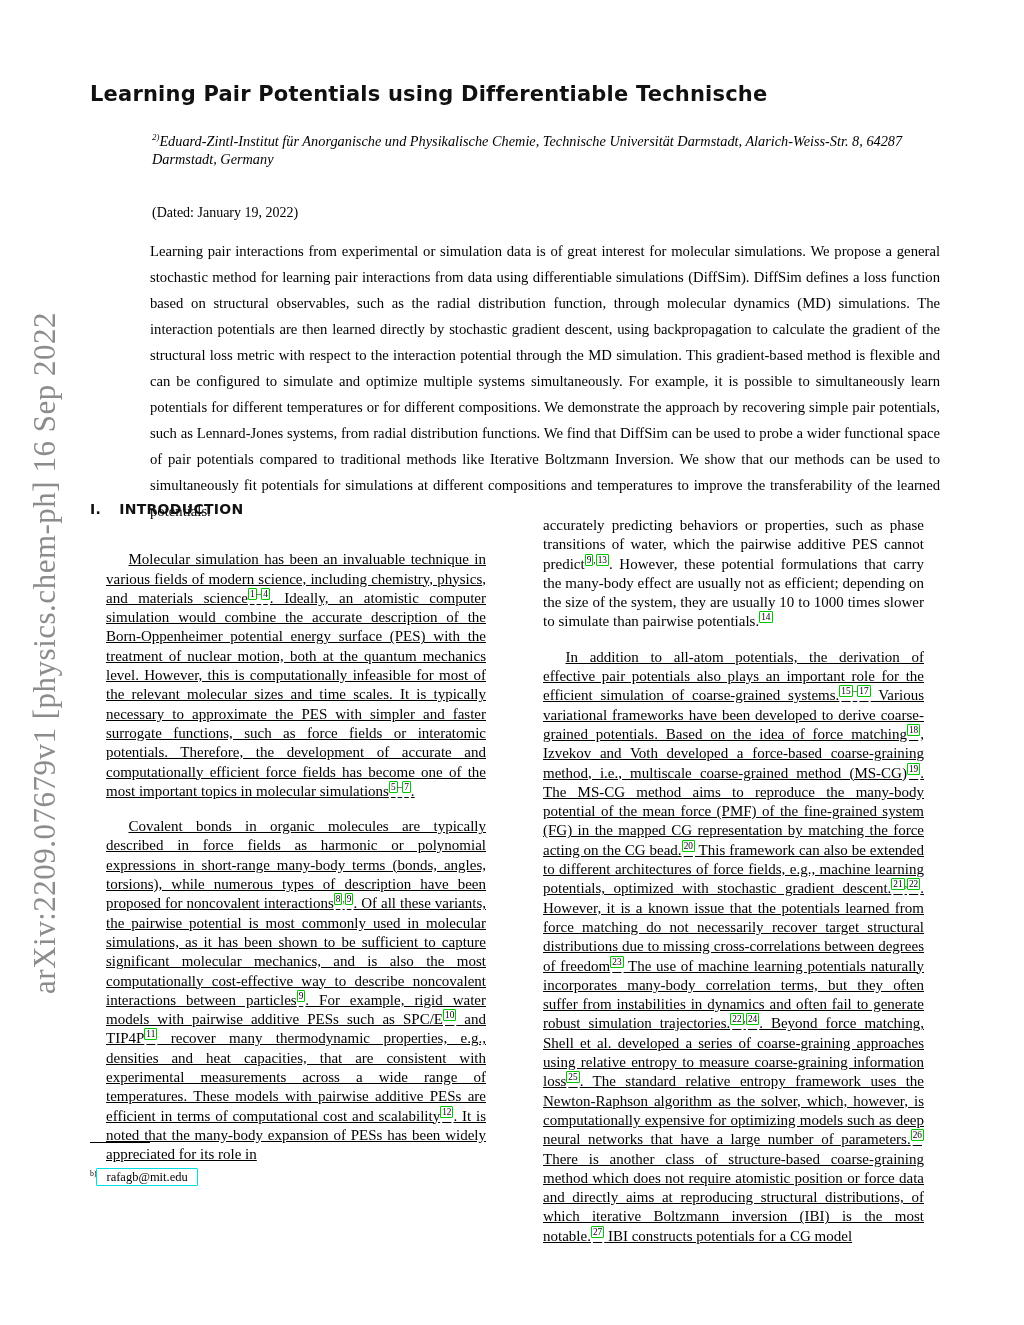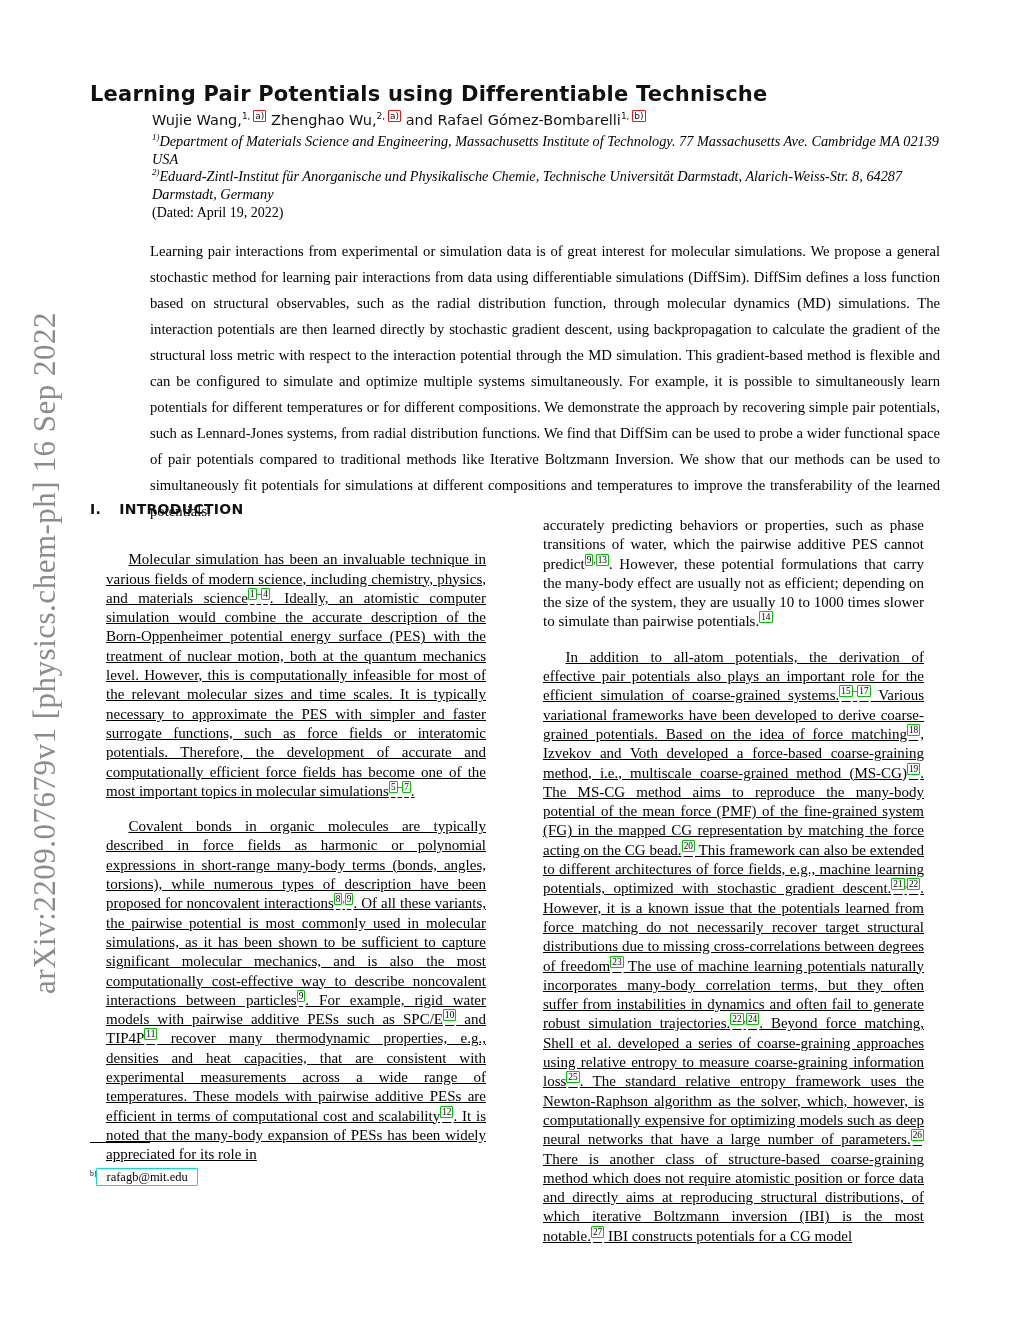--- a/index.html
+++ b/index.html
@@ -116,28 +116,26 @@
 </style>
 </head>
 <body>
 
 <div class="page">
 
   <div class="watermark">arXiv:2209.07679v1 [physics.chem-ph] 16 Sep 2022</div>
 
   <h1 class="title">Learning Pair Potentials using Differentiable Technische</h1>
 
-  <div class="authors">Wujie Wang,<sup class="sup">1, </sup><sup class="sup"><span class="box note">a)</span></sup> Zhenghao Wu,<sup class="sup">2, </sup><sup class="sup"><span class="box note">a)</span></sup> and Rafael Gómez-Bombarelli<sup class="sup">1, </sup><sup class="sup"><span class="box note">b)</span></sup></div>
 
   <div class="affils">
-    <p class="affil"><sup class="sup">1)</sup>Department of Materials Science and Engineering, Massachusetts Institute of Technology. 77 Massachusetts Ave. Cambridge MA 02139 USA</p>
     <p class="affil"><sup class="sup">2)</sup>Eduard-Zintl-Institut für Anorganische und Physikalische Chemie, Technische Universität Darmstadt, Alarich-Weiss-Str. 8, 64287 Darmstadt, Germany</p>
   </div>
 
-  <div class="date">(Dated: April 19, 2022)</div>
+  <div class="date">(Dated: January 19, 2022)</div>
 
   <div class="abstract">Learning pair interactions from experimental or simulation data is of great interest for molecular simulations. We propose a general stochastic method for learning pair interactions from data using differentiable simulations (DiffSim). DiffSim defines a loss function based on structural observables, such as the radial distribution function, through molecular dynamics (MD) simulations. The interaction potentials are then learned directly by stochastic gradient descent, using backpropagation to calculate the gradient of the structural loss metric with respect to the interaction potential through the MD simulation. This gradient-based method is flexible and can be configured to simulate and optimize multiple systems simultaneously. For example, it is possible to simultaneously learn potentials for different temperatures or for different compositions. We demonstrate the approach by recovering simple pair potentials, such as Lennard-Jones systems, from radial distribution functions. We find that DiffSim can be used to probe a wider functional space of pair potentials compared to traditional methods like Iterative Boltzmann Inversion. We show that our methods can be used to simultaneously fit potentials for simulations at different compositions and temperatures to improve the transferability of the learned potentials.</div>
 
   <div class="col col-left">
     <div class="sec-heading">
       <span>I.</span><span class="sec-title">INTRODUCTION</span>
     </div>
     <p class="para indent">Molecular simulation has been an invaluable technique in various fields of modern science, including chemistry, physics, and materials science<sup class="sup"><span class="box cite">1</span>–<span class="box cite">4</span></sup>. Ideally, an atomistic computer simulation would combine the accurate description of the Born-Oppenheimer potential energy surface (PES) with the treatment of nuclear motion, both at the quantum mechanics level. However, this is computationally infeasible for most of the relevant molecular sizes and time scales. It is typically necessary to approximate the PES with simpler and faster surrogate functions, such as force fields or interatomic potentials. Therefore, the development of accurate and computationally efficient force fields has become one of the most important topics in molecular simulations<sup class="sup"><span class="box cite">5</span>–<span class="box cite">7</span></sup>.</p>
     <p class="para indent">Covalent bonds in organic molecules are typically described in force fields as harmonic or polynomial expressions in short-range many-body terms (bonds, angles, torsions), while numerous types of description have been proposed for noncovalent interactions<sup class="sup"><span class="box cite">8</span>,<span class="box cite">9</span></sup>. Of all these variants, the pairwise potential is most commonly used in molecular simulations, as it has been shown to be sufficient to capture significant molecular mechanics, and is also the most computationally cost-effective way to describe noncovalent interactions between particles<sup class="sup"><span class="box cite">9</span></sup>. For example, rigid water models with pairwise additive PESs such as SPC/E<sup class="sup"><span class="box cite">10</span></sup> and TIP4P<sup class="sup"><span class="box cite">11</span></sup> recover many thermodynamic properties, e.g., densities and heat capacities, that are consistent with experimental measurements across a wide range of temperatures. These models with pairwise additive PESs are efficient in terms of computational cost and scalability<sup class="sup"><span class="box cite">12</span></sup>. It is noted that the many-body expansion of PESs has been widely appreciated for its role in</p>
   </div>

